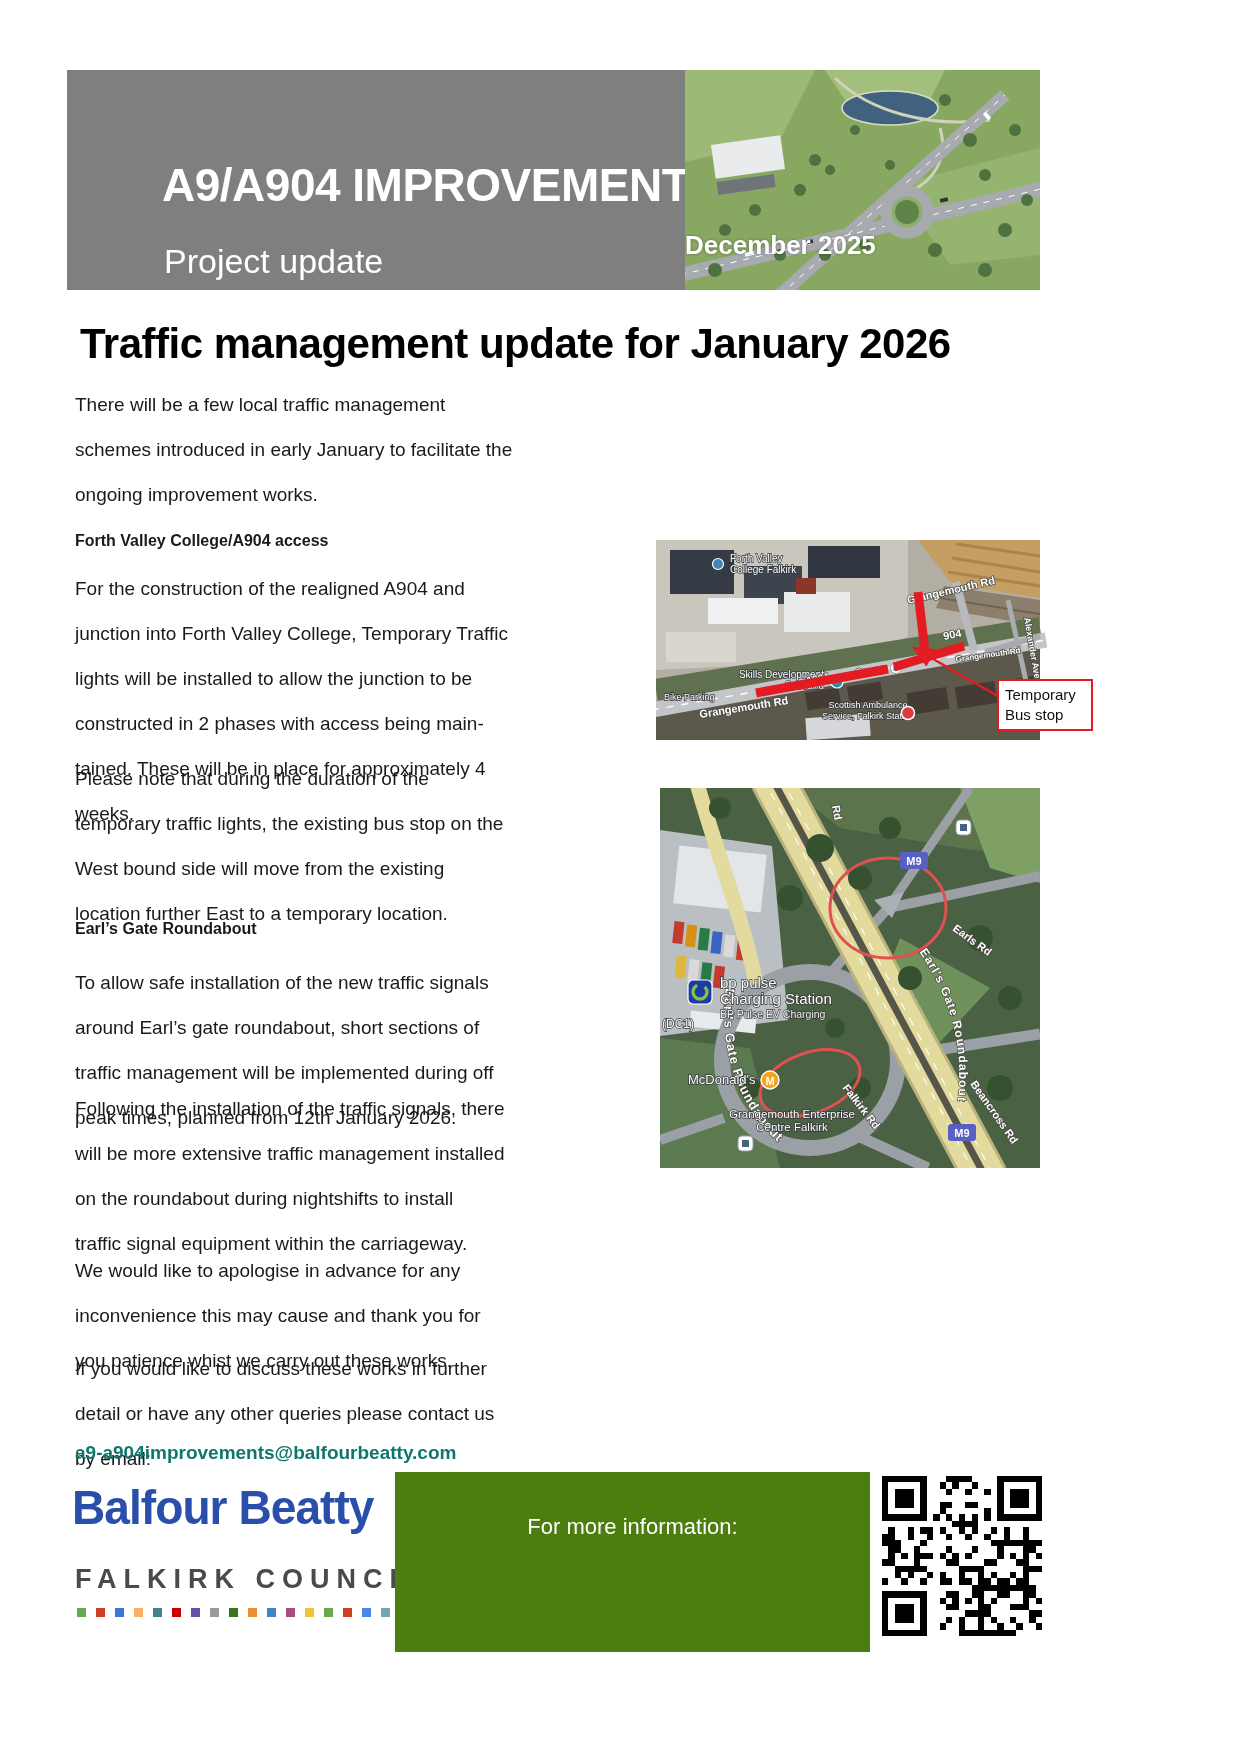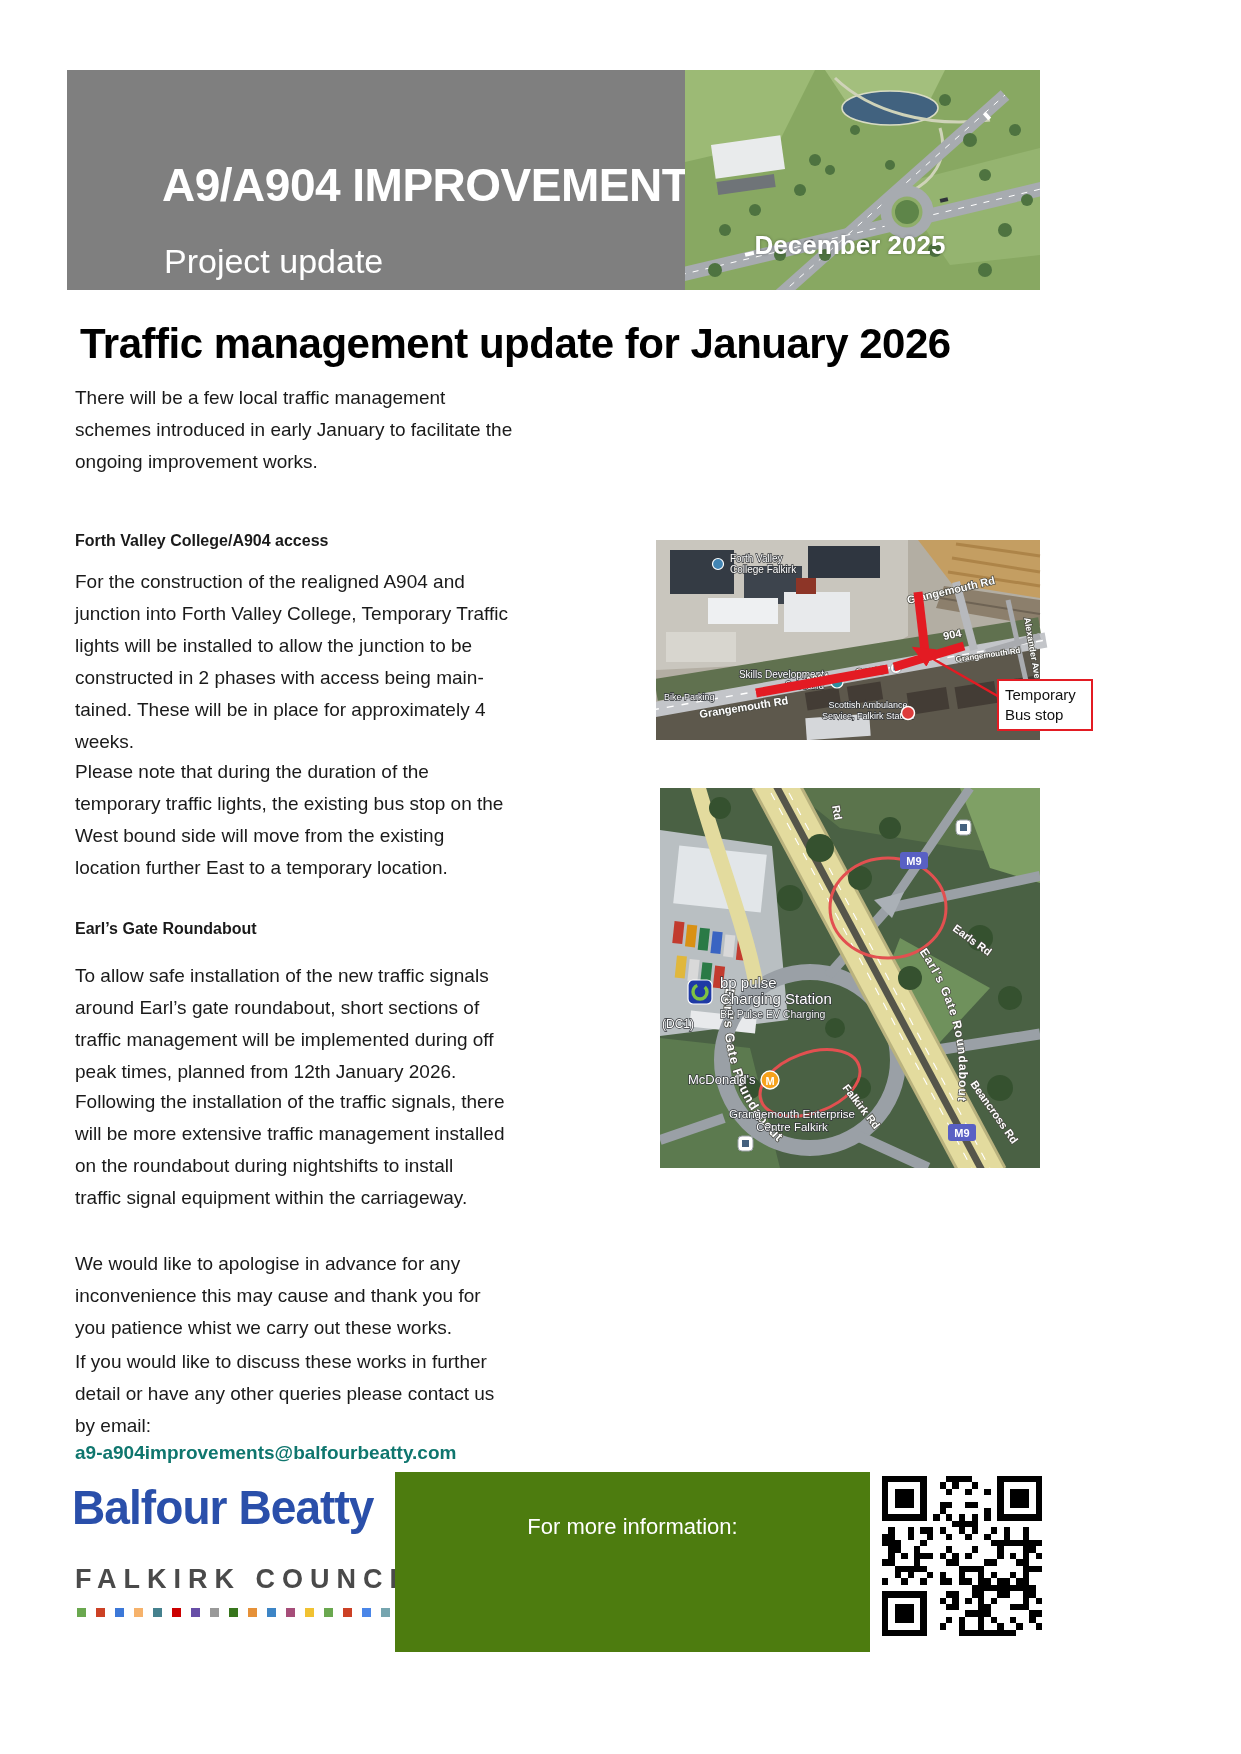--- a/index.html
+++ b/index.html
@@ -4,25 +4,25 @@
 <style>
   html,body{margin:0;padding:0;background:#ffffff;}
   body{font-family:"Liberation Sans", sans-serif; color:#1a1a1a;}
   #page{position:relative;width:1241px;height:1754px;margin:0 auto;background:#ffffff;overflow:hidden;}
 
   
   .banner{position:absolute;left:67px;top:70px;width:973px;height:220px;background:#7f7f7f;}
   .banner-title{position:absolute;left:95px;top:88px;font-size:46px;font-weight:bold;color:#ffffff;letter-spacing:-0.5px;}
   .banner-subtitle{position:absolute;left:97px;top:172px;font-size:34px;font-weight:400;color:#ffffff;}
   .banner-photo{position:absolute;left:685px;top:70px;width:355px;height:220px;}
-  .banner-date{position:absolute;left:685px;top:230px;width:330px;text-align:center;font-size:26px;font-weight:bold;color:#ffffff;text-shadow:0 0 3px rgba(0,0,0,.35);}
+  .banner-date{position:absolute;left:685px;top:230px;width:330px;text-align:left;font-size:26px;font-weight:bold;color:#ffffff;text-shadow:0 0 3px rgba(0,0,0,.35);}
 
   
   .headline{position:absolute;left:80px;top:292px;width:1000px;font-size:42px;font-weight:bold;color:#000000;letter-spacing:-0.5px;}
-  .bodytext{position:absolute;left:75px;width:448px;font-size:19px;line-height:32px;white-space:pre-line;margin:0;}
+  .bodytext{position:absolute;left:75px;width:448px;font-size:19px;line-height:45px;white-space:pre-line;margin:0;}
   .sech{position:absolute;left:75px;width:448px;font-size:16px;font-weight:bold;margin:0;}
   #intro{top:382px;}
   #s1h{top:532px;}
   #s1p1{top:566px;}
   #s1p2{top:756px;}
   #s2h{top:920px;}
   #s2p1{top:960px;}
   #s2p2{top:1086px;}
   #c1{top:1248px;}
   #c2{top:1346px;}

